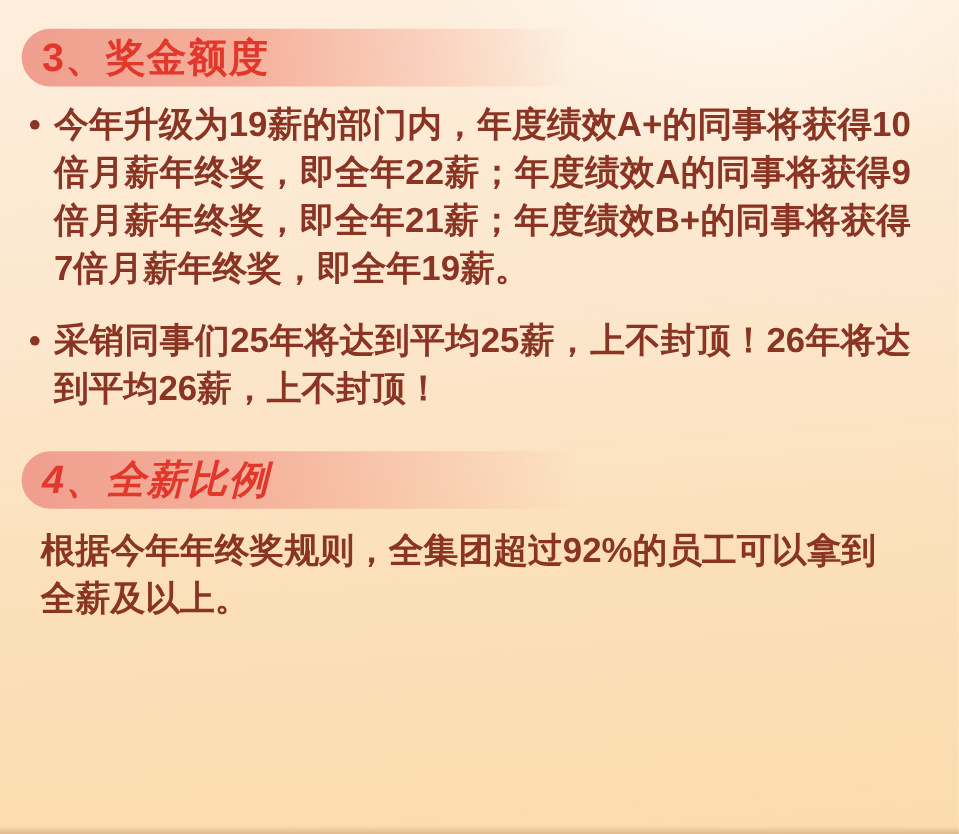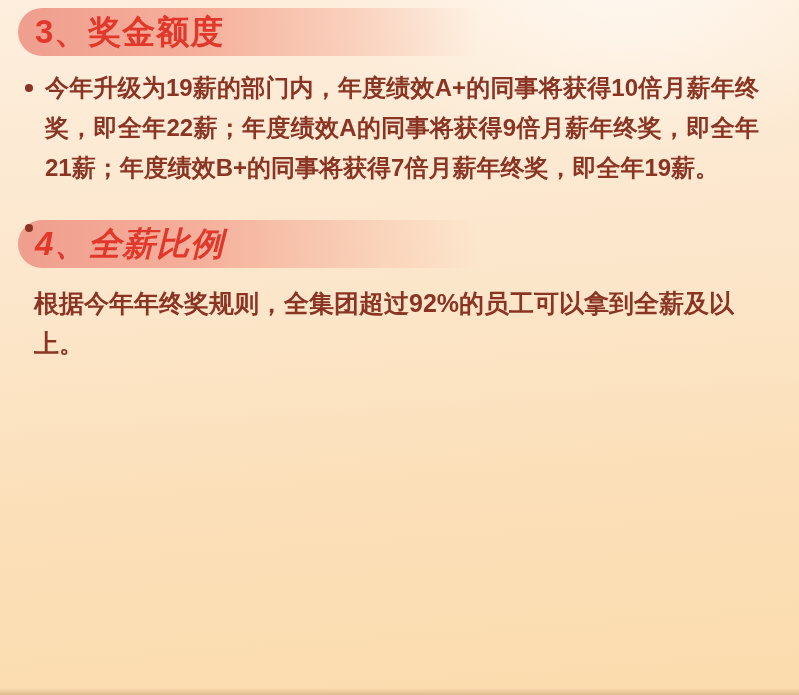--- a/index.html
+++ b/index.html
@@ -10,21 +10,21 @@
     width: 799px;
     height: 695px;
     overflow: hidden;
     font-family: "Liberation Sans", "DejaVu Sans", sans-serif;
   }
   .poster {
     position: relative;
     box-sizing: border-box;
     width: 799px;
     height: 695px;
-    padding: 8px 28px 0 18px;
+    padding: 24px 28px 0 18px;
     background:
       radial-gradient(ellipse 420px 260px at 78% -4%, rgba(255, 250, 244, 0.85), rgba(255, 250, 244, 0) 70%),
       linear-gradient(176deg, #fdeedd 0%, #fce6ca 42%, #fbdfb8 70%, #fbdcae 100%);
   }
   
   .poster::after {
     content: "";
     position: absolute;
     left: 0;
     right: 0;
@@ -56,39 +56,39 @@
   }
   .bullet-list {
     list-style: none;
     margin: 12px 0 0 0;
     padding: 0 12px 0 0;
   }
   .bullet-item {
     position: relative;
     padding-left: 27px;
     margin-bottom: 20px;
-    font-size: 24px;
+    font-size: 29px;
     line-height: 40px;
     font-weight: 600;
     color: #8a3424;
     text-align: justify;
   }
   .bullet-dot {
     position: absolute;
     left: 7px;
     top: 16px;
     width: 8px;
     height: 8px;
     border-radius: 50%;
     background: #8a3424;
   }
   .body-paragraph {
     margin: 15px 0 0 16px;
     padding-right: 14px;
-    font-size: 25px;
+    font-size: 29px;
     line-height: 40px;
     font-weight: 600;
     color: #8a3424;
   }
 </style>
 </head>
 <body>
 
 <div class="poster">
 
@@ -96,20 +96,21 @@
     <span class="badge-text">3、奖金额度</span>
   </div>
 
   <ul class="bullet-list">
     <li class="bullet-item">
       <span class="bullet-dot"></span>
       <span>今年升级为19薪的部门内，年度绩效A+的同事将获得10倍月薪年终奖，即全年22薪；年度绩效A的同事将获得9倍月薪年终奖，即全年21薪；年度绩效B+的同事将获得7倍月薪年终奖，即全年19薪。</span>
     </li>
     <li class="bullet-item">
       <span class="bullet-dot"></span>
+      <span>采销同事们25年将达到平均25薪，上不封顶！26年将达到平均26薪，上不封顶！</span>
     </li>
   </ul>
 
   <div class="section-badge second">
     <span class="badge-text">4、全薪比例</span>
   </div>
 
   <p class="body-paragraph">根据今年年终奖规则，全集团超过92%的员工可以拿到全薪及以上。</p>
 
 </div>

